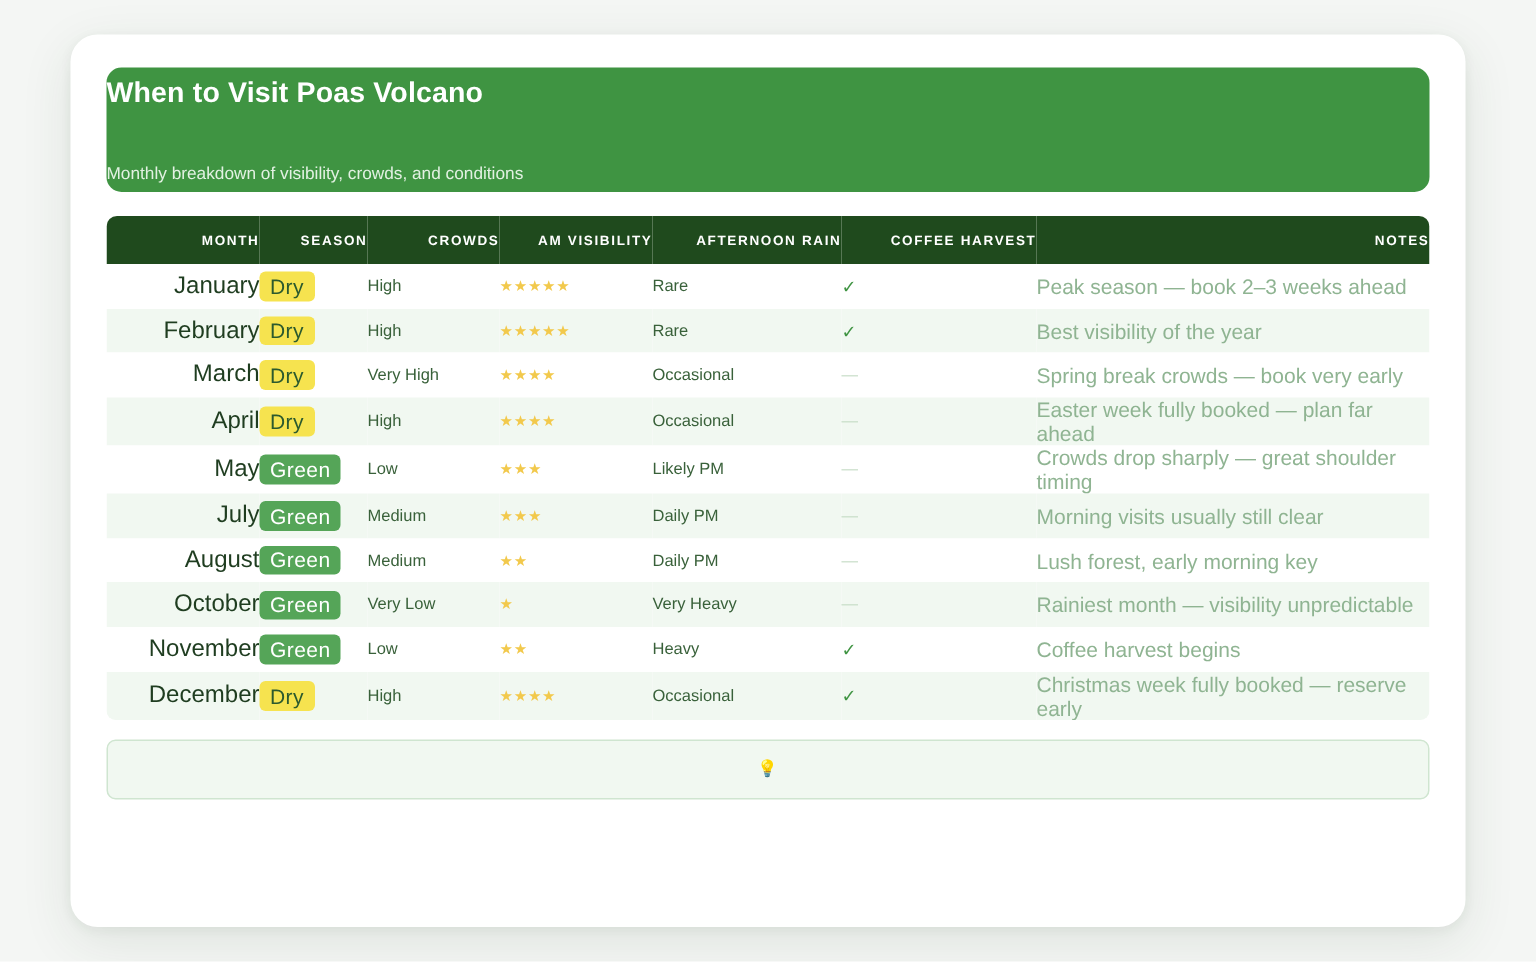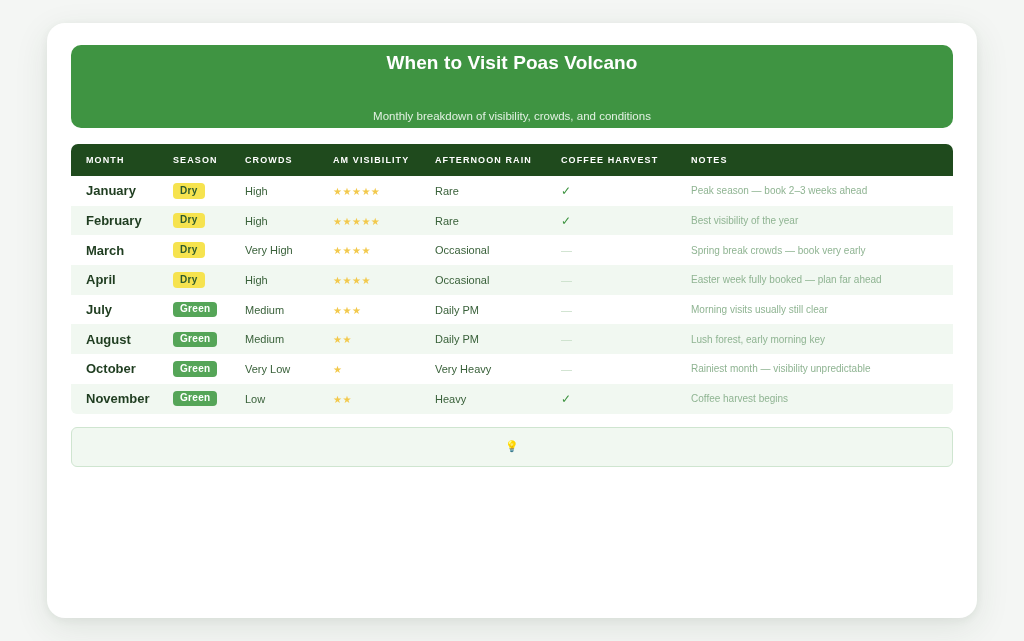--- a/index.html
+++ b/index.html
@@ -30,21 +30,21 @@
     flex-direction: column;
   }
 
   
   .banner {
     background: #3f9442;
     border-radius: 10px;
     height: 83px;
     display: flex;
     flex-direction: column;
-    align-items: center;
+    align-items: flex-start;
     justify-content: center;
     gap: 24px;
   }
   .banner-title {
     color: #ffffff;
     font-size: 19px;
     font-weight: bold;
     letter-spacing: 0.1px;
   }
   .banner-subtitle {
@@ -67,21 +67,21 @@
   }
   thead tr {
     background: #1f4a1d;
   }
   thead th {
     color: #ffffff;
     font-size: 9px;
     font-weight: bold;
     letter-spacing: 1.1px;
     text-transform: uppercase;
-    text-align: left;
+    text-align: right;
     padding: 11px 0 11px 0;
   }
   thead th:first-child { padding-left: 15px; }
 
   col.c-month   { width: 102px; }
   col.c-season  { width: 72px; }
   col.c-crowds  { width: 88px; }
   col.c-vis     { width: 102px; }
   col.c-rain    { width: 126px; }
   col.c-coffee  { width: 130px; }
@@ -92,35 +92,36 @@
   tbody tr:nth-child(even) { background: #f1f8f1; }
 
   tbody td {
     font-size: 11px;
     color: #39613a;
     vertical-align: middle;
     padding: 0;
   }
   tbody td.month {
     padding-left: 15px;
-    font-weight: bold;
+    font-weight: normal;
     color: #1f3d20;
-    font-size: 13px;
+    font-size: 16px;
+    text-align: right;
   }
   tbody td.notes {
     color: #8fb492;
-    font-size: 10px;
+    font-size: 14px;
   }
   tbody td.coffee { }
 
   
   .badge {
     display: inline-block;
-    font-size: 10px;
-    font-weight: bold;
+    font-size: 14px;
+    font-weight: normal;
     letter-spacing: 0.3px;
     padding: 2.5px 7px 3px 7px;
     border-radius: 4px;
     line-height: 1;
   }
   .badge-dry {
     background: #f6e34f;
     color: #2c5a2e;
   }
   .badge-green {
@@ -229,20 +230,29 @@
           <tr>
             <td class="month">April</td>
             <td><span class="badge badge-dry">Dry</span></td>
             <td>High</td>
             <td><span class="stars">★★★★</span></td>
             <td>Occasional</td>
             <td class="coffee"><span class="dash">—</span></td>
             <td class="notes">Easter week fully booked — plan far ahead</td>
           </tr>
           <tr>
+            <td class="month">May</td>
+            <td><span class="badge badge-green">Green</span></td>
+            <td>Low</td>
+            <td><span class="stars">★★★</span></td>
+            <td>Likely PM</td>
+            <td class="coffee"><span class="dash">—</span></td>
+            <td class="notes">Crowds drop sharply — great shoulder timing</td>
+          </tr>
+          <tr>
             <td class="month">July</td>
             <td><span class="badge badge-green">Green</span></td>
             <td>Medium</td>
             <td><span class="stars">★★★</span></td>
             <td>Daily PM</td>
             <td class="coffee"><span class="dash">—</span></td>
             <td class="notes">Morning visits usually still clear</td>
           </tr>
           <tr>
             <td class="month">August</td>
@@ -264,20 +274,29 @@
           </tr>
           <tr>
             <td class="month">November</td>
             <td><span class="badge badge-green">Green</span></td>
             <td>Low</td>
             <td><span class="stars">★★</span></td>
             <td>Heavy</td>
             <td class="coffee"><span class="check">✓</span></td>
             <td class="notes">Coffee harvest begins</td>
           </tr>
+          <tr>
+            <td class="month">December</td>
+            <td><span class="badge badge-dry">Dry</span></td>
+            <td>High</td>
+            <td><span class="stars">★★★★</span></td>
+            <td>Occasional</td>
+            <td class="coffee"><span class="check">✓</span></td>
+            <td class="notes">Christmas week fully booked — reserve early</td>
+          </tr>
         </tbody>
     </table>
   </div>
 
   <div class="footer-note">
     <span class="bulb">💡</span>
   </div>
 
 </div>
 

